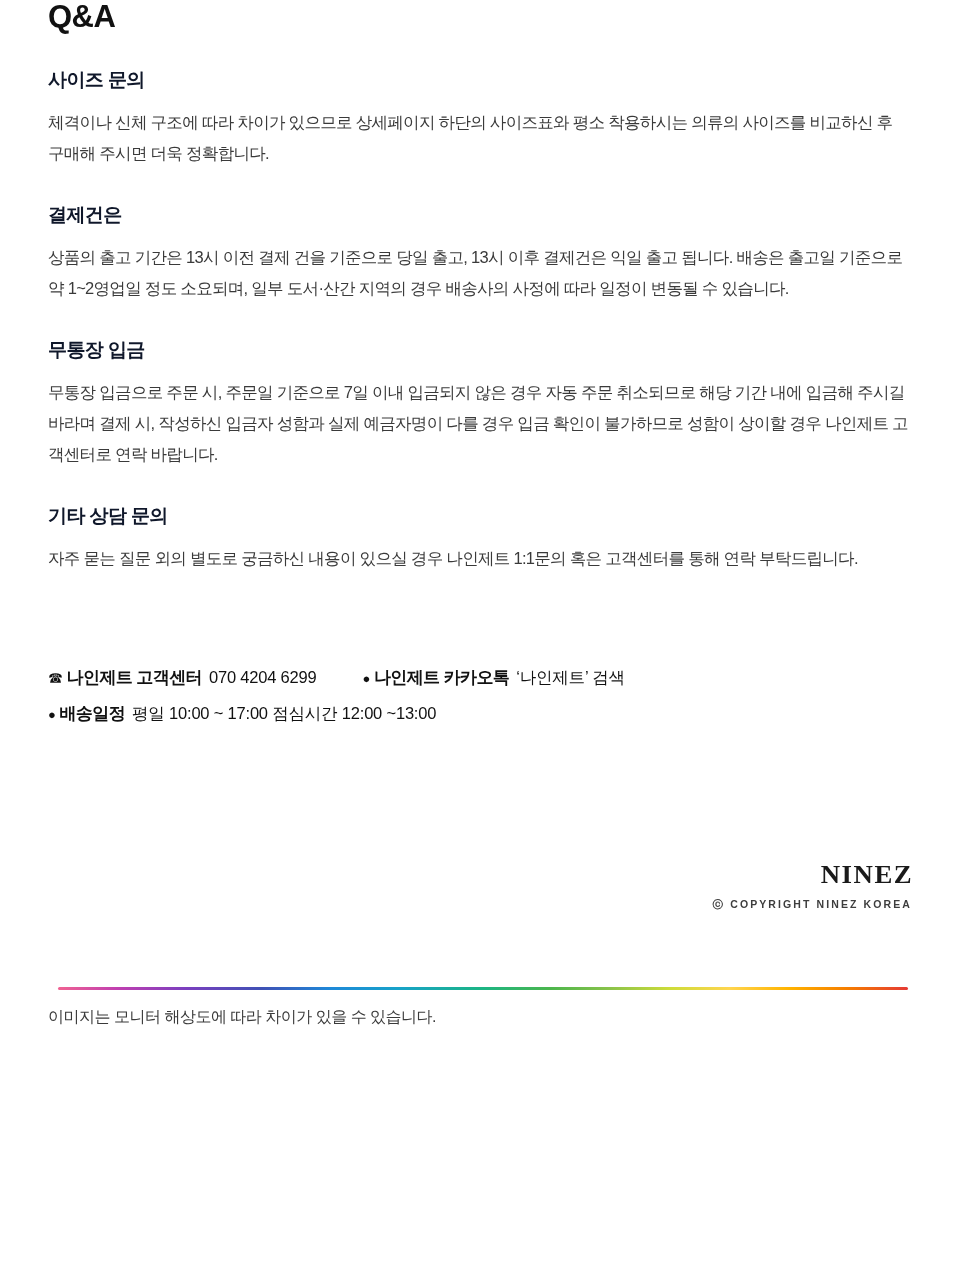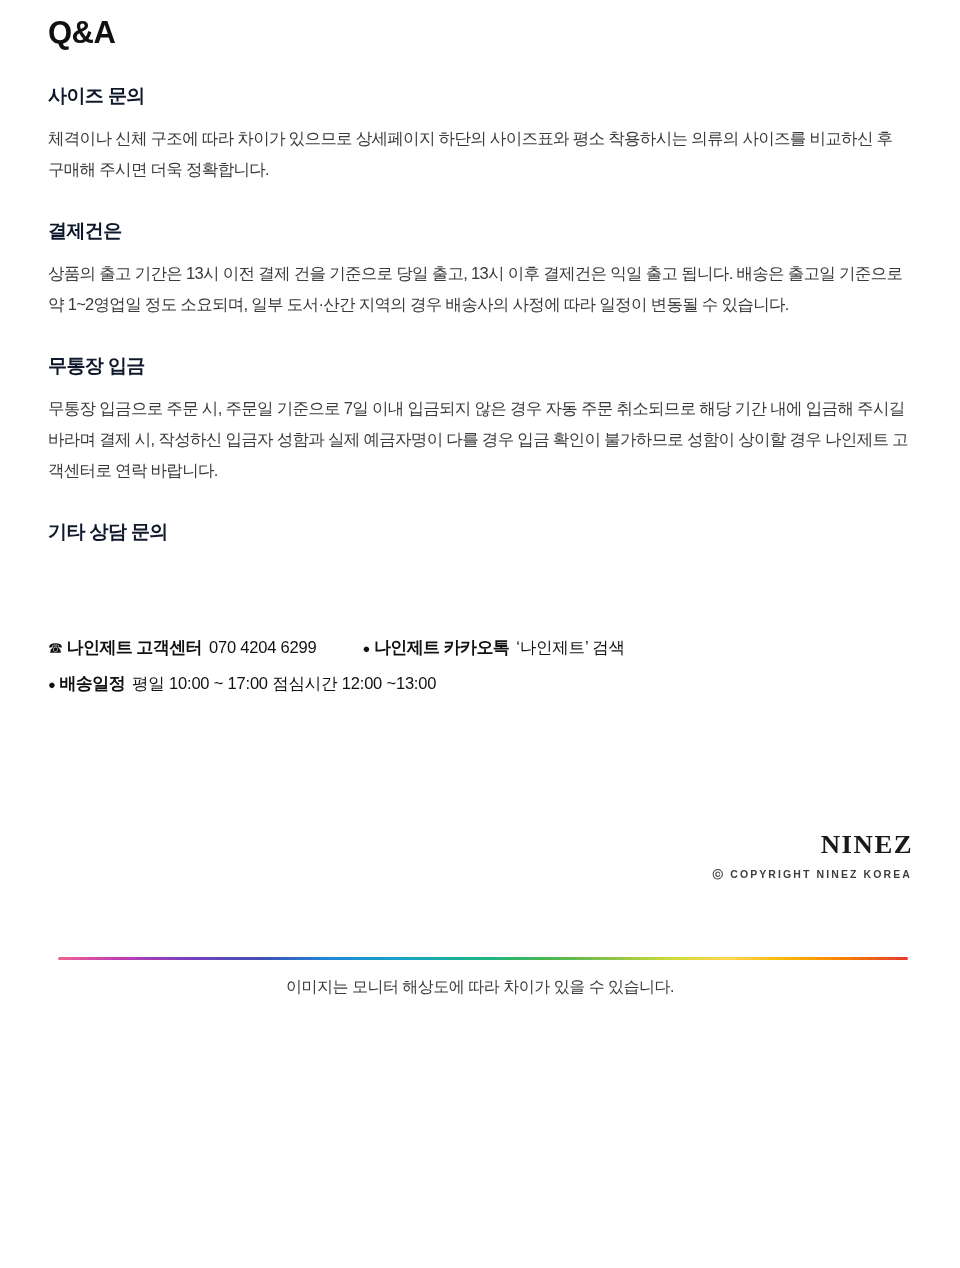--- a/index.html
+++ b/index.html
@@ -14,21 +14,21 @@
     color: #1a1a1a;
     -webkit-font-smoothing: antialiased;
     position: relative;
     overflow: hidden;
   }
   .page {
     position: relative;
     width: 960px;
     height: 1268px;
     box-sizing: border-box;
-    padding: 16px 48px;
+    padding: 0 48px;
   }
   .qa-title {
     font-size: 31px;
     font-weight: 700;
     letter-spacing: -0.5px;
     margin: 0;
     padding-top: 0px;
     line-height: 34px;
     color: #111111;
   }
@@ -130,21 +130,21 @@
       #8bc34a 65%,
       #cddc39 72%,
       #ffd54f 79%,
       #ffb300 86%,
       #f57c00 93%,
       #e53935 100%);
     border-radius: 2px;
   }
   .footer-note {
     margin-top: 17px;
-    text-align: center;
+    text-align: left;
     font-size: 16px;
     letter-spacing: -0.5px;
     color: #3a3a3a;
   }
 </style>
 </head>
 <body>
 
 <div class="page">
 
@@ -160,20 +160,21 @@
     <p class="section-body wide">상품의 출고 기간은 13시 이전 결제 건을 기준으로 당일 출고, 13시 이후 결제건은 익일 출고 됩니다. 배송은 출고일 기준으로 약 1~2영업일 정도 소요되며, 일부 도서·산간 지역의 경우 배송사의 사정에 따라 일정이 변동될 수 있습니다.</p>
   </div>
 
   <div class="section">
     <h2 class="section-heading">무통장 입금</h2>
     <p class="section-body wide">무통장 입금으로 주문 시, 주문일 기준으로 7일 이내 입금되지 않은 경우 자동 주문 취소되므로 해당 기간 내에 입금해 주시길 바라며 결제 시, 작성하신 입금자 성함과 실제 예금자명이 다를 경우 입금 확인이 불가하므로 성함이 상이할 경우 나인제트 고객센터로 연락 바랍니다.</p>
   </div>
 
   <div class="section">
     <h2 class="section-heading">기타 상담 문의</h2>
+    <p class="section-body wide">자주 묻는 질문 외의 별도로 궁금하신 내용이 있으실 경우 나인제트 1:1문의 혹은 고객센터를 통해 연락 부탁드립니다.</p>
   </div>
 
   <div class="contact-block">
     <div class="contact-row">
       <span class="contact-icon">☎</span><span class="contact-label">나인제트 고객센터</span><span class="contact-value">070 4204 6299</span><span class="contact-gap"></span><span class="contact-icon dot">●</span><span class="contact-label">나인제트 카카오톡</span><span class="contact-value">‘나인제트’ 검색</span>
     </div>
     <div class="contact-row">
       <span class="contact-icon dot">●</span><span class="contact-label">배송일정</span><span class="contact-value">평일 10:00 ~ 17:00 점심시간 12:00 ~13:00</span>
     </div>
   </div>

